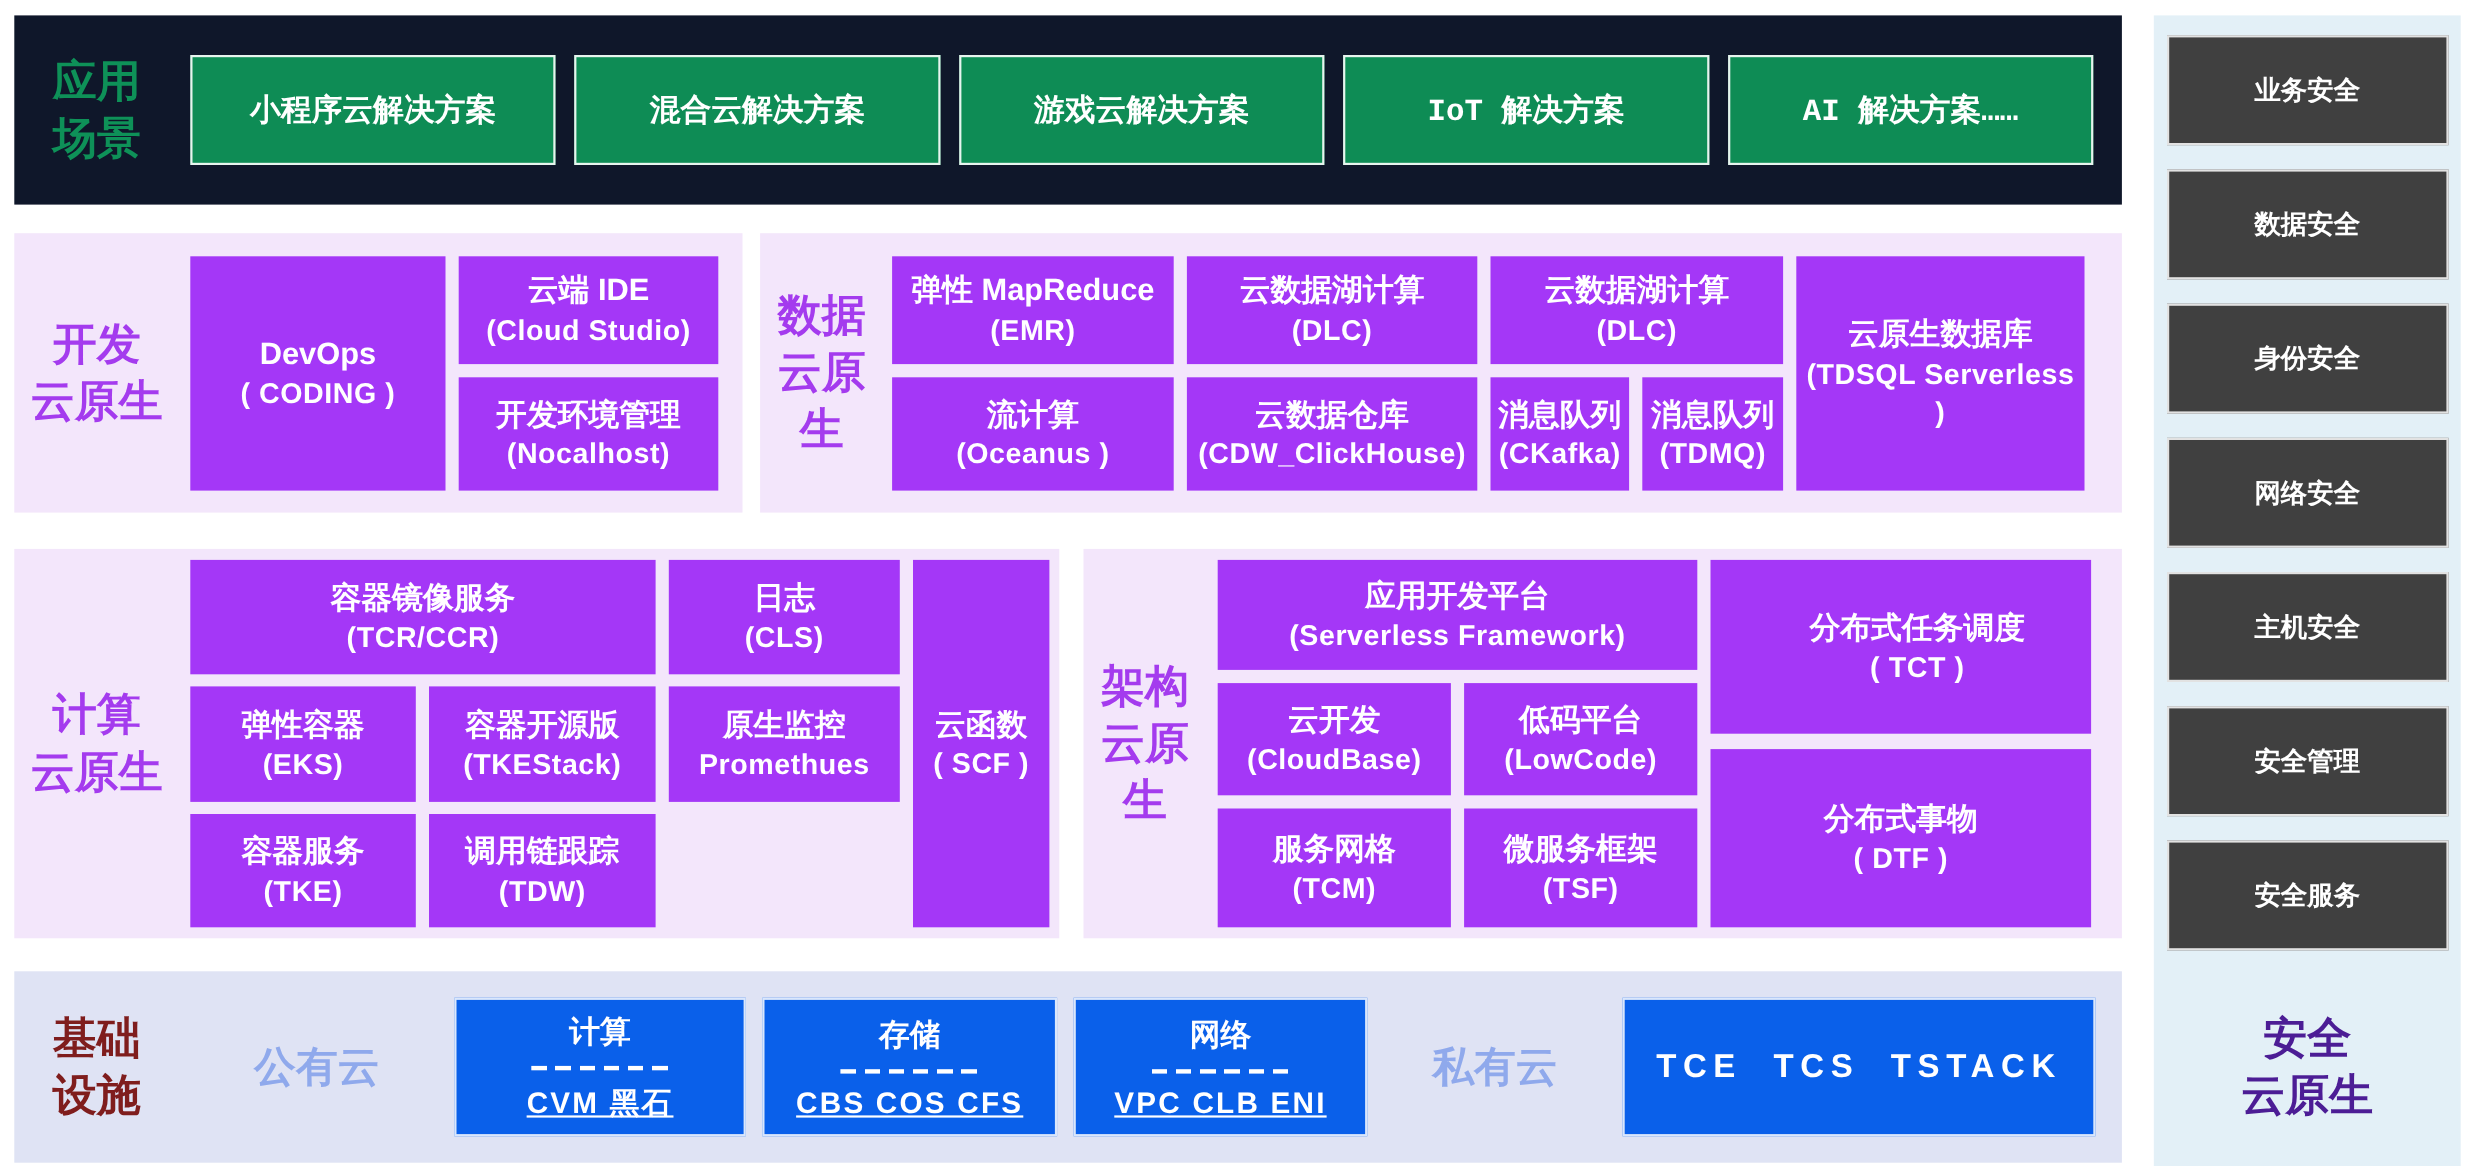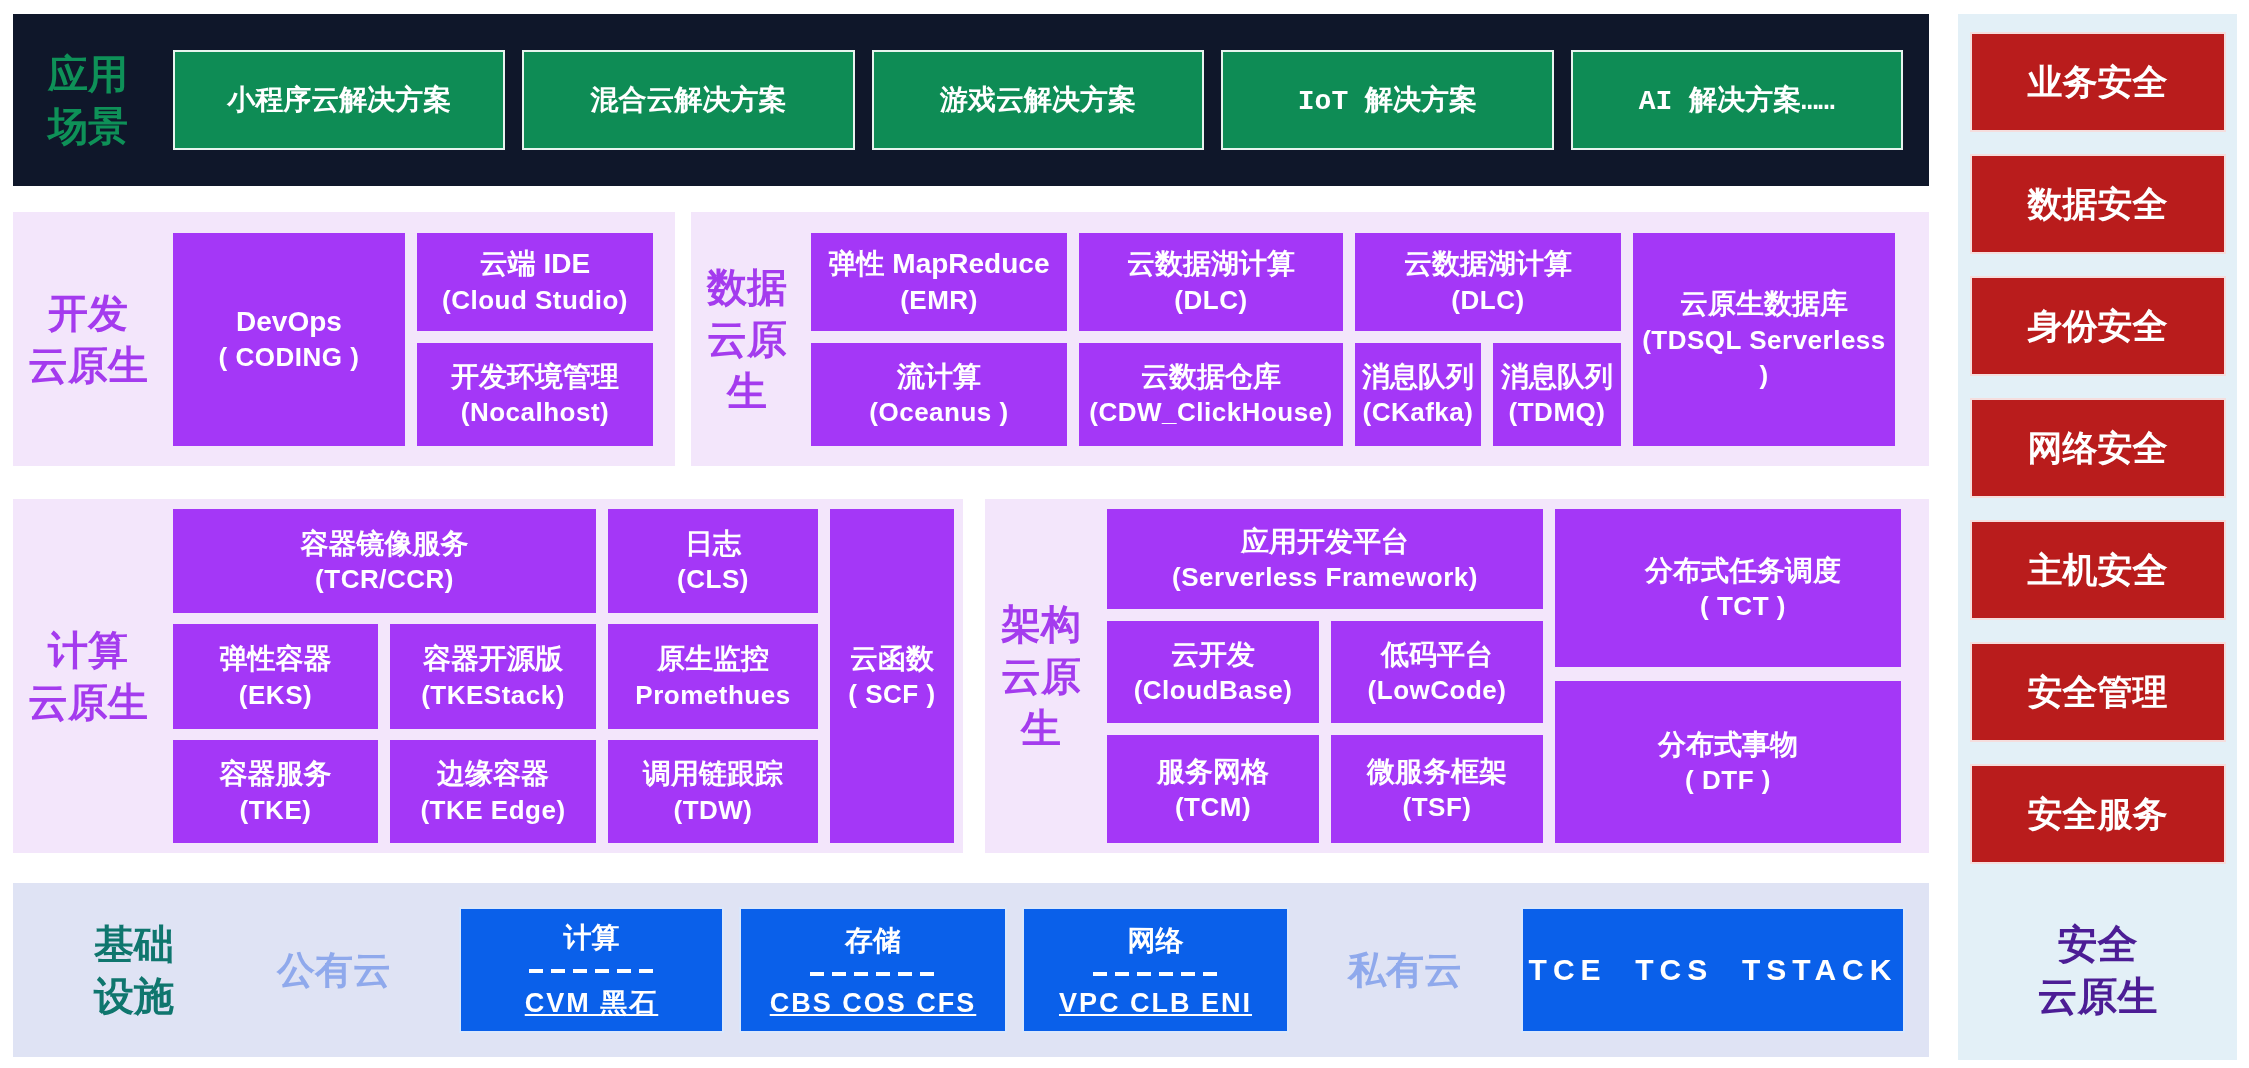--- a/index.html
+++ b/index.html
@@ -3,21 +3,21 @@
 <meta charset="utf-8">
 <style>
   html,body{margin:0;padding:0;background:#ffffff;}
   body{font-family:"Liberation Sans","DejaVu Sans",sans-serif;font-weight:700;}
   .canvas{position:relative;width:2249px;height:1068px;background:#ffffff;overflow:hidden;}
 
   .panel{position:absolute;display:flex;align-items:center;}
   .sec-label{flex:0 0 auto;text-align:center;font-size:40px;line-height:1.3;}
   .lab-green{color:#0E9158;}
   .lab-purple{color:#A43BEE;}
-  .lab-blue{color:#0f766e;padding-left:46px;}
+  .lab-blue{color:#7f1d1d;}
   .lab-lblue{color:#8FA9EC;font-size:38px;}
   .lab-cyan{color:#4c1d95;}
 
   
   #p-app{left:13px;top:14px;width:1916px;height:172px;background:#0f172a;padding-right:26px;box-sizing:border-box;}
   #p-app .sec-label{width:150px;}
   .app-buttons{flex:1;display:flex;gap:17px;height:100px;margin-left:10px;}
   .gbtn{flex:1;background:#0E8C55;border:2px solid rgba(255,255,255,.9);color:#fff;
         display:flex;align-items:center;justify-content:center;font-size:28px;box-sizing:border-box;font-family:Liberation Mono, monospace;}
 
@@ -58,22 +58,22 @@
   .iblk .dash{width:126px;height:4px;margin:12px 0;
         background:repeating-linear-gradient(90deg,#fff 0 14px,transparent 14px 22px);}
   .w1{width:265px;} .w2{width:268px;} .w3{width:267px;margin-right:0;}
   .tstack{flex:1;background:#0A60EA;border:2px solid rgba(255,255,255,.85);color:#fff;height:126px;
         display:flex;align-items:center;justify-content:center;font-size:30px;letter-spacing:6px;
         white-space:pre-wrap;box-sizing:border-box;}
 
   
   #p-sec{left:1958px;top:14px;width:279px;height:1046px;background:#E3F0F7;
          display:flex;flex-direction:column;align-items:center;padding-top:18px;box-sizing:border-box;}
-  .sblk{width:256px;height:100px;flex:0 0 auto;background:#b91c1c;border:2px solid rgba(255,255,255,.85);
-        color:#fff;display:flex;align-items:center;justify-content:center;font-size:35px;
+  .sblk{width:256px;height:100px;flex:0 0 auto;background:#404040;border:2px solid rgba(255,255,255,.85);
+        color:#fff;display:flex;align-items:center;justify-content:center;font-size:24px;
         box-sizing:border-box;margin-bottom:22px;}
   .sec-bottom-label{margin-top:32px;}
 </style>
 </head>
 <body>
 
 <div class="canvas">
 
   <div class="panel" id="p-app">
     <div class="sec-label lab-green">
@@ -177,24 +177,20 @@
         <span class="t">容器开源版</span>
         <span class="s">(TKEStack)</span>
       </div>
       <div class="blk">
         <span class="t">原生监控</span>
         <span class="s">Promethues</span>
       </div>
       <div class="blk">
         <span class="t">容器服务</span>
         <span class="s">(TKE)</span>
-      </div>
-      <div class="blk">
-        <span class="t">边缘容器</span>
-        <span class="s">(TKE Edge)</span>
       </div>
       <div class="blk">
         <span class="t">调用链跟踪</span>
         <span class="s">(TDW)</span>
       </div>
     </div>
   </div>
 
   <div class="panel ppanel" id="p-arch">
     <div class="sec-label lab-purple">

